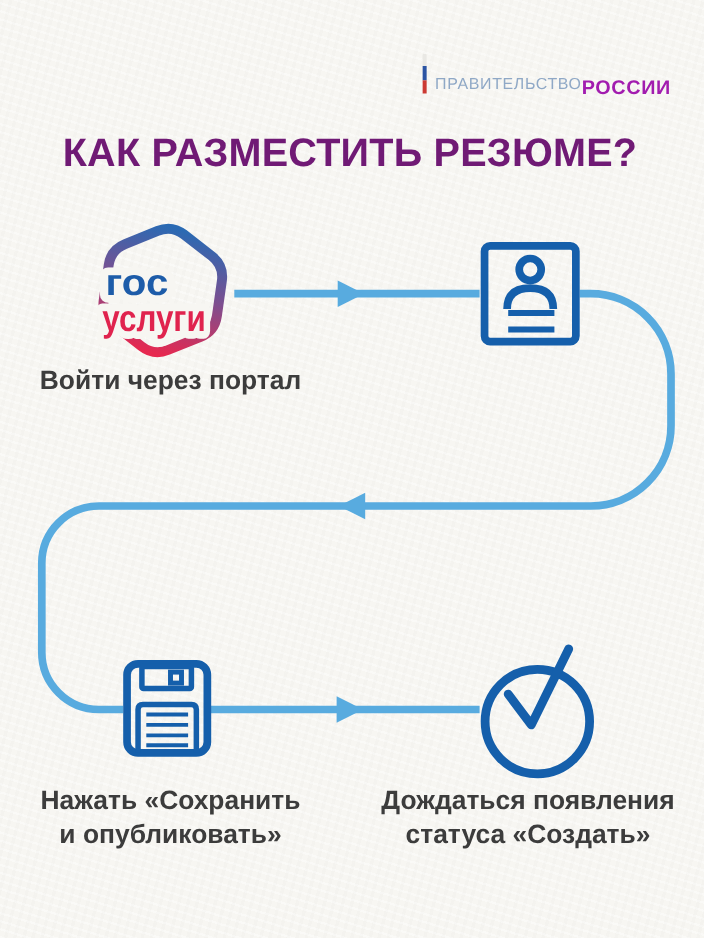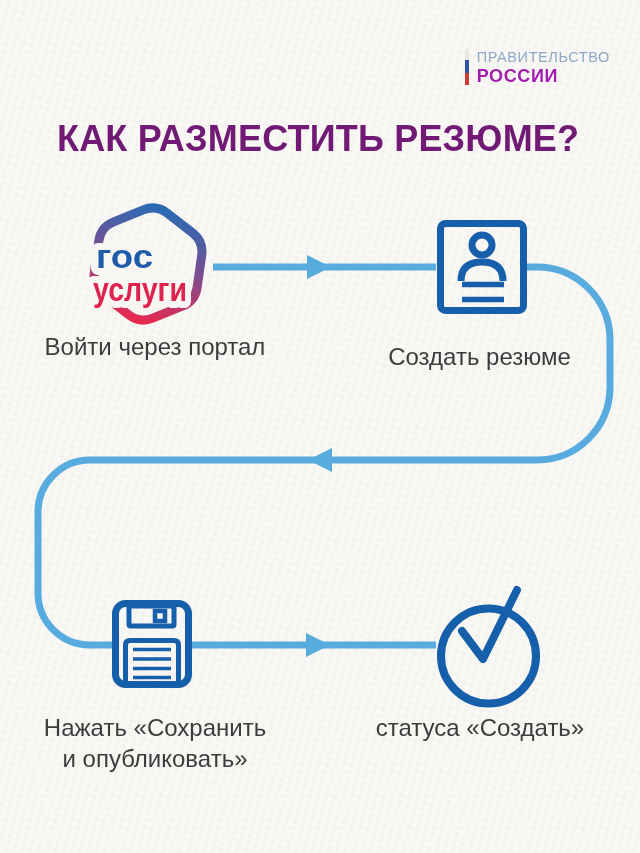--- a/index.html
+++ b/index.html
@@ -12,31 +12,31 @@
     content:""; position:absolute; inset:0; pointer-events:none;
     background:
       repeating-linear-gradient(105deg, rgba(0,0,0,.010) 0 3px, rgba(0,0,0,0) 3px 8px),
       repeating-linear-gradient(17deg, rgba(255,255,255,.40) 0 2px, rgba(255,255,255,0) 2px 7px);
   }
   .gov-logo { position:absolute; top:49px; right:30px; display:flex; gap:8px; align-items:stretch; }
   .gov-flagbar { width:4px; display:flex; flex-direction:column; border-radius:1px; overflow:hidden; }
   .gov-flagbar .seg1 { height:11px; background:#e9e8e4; }
   .gov-flagbar .seg2 { height:13px; background:#2b54a3; }
   .gov-flagbar .seg3 { height:12px; background:#cc3a33; }
-  .gov-text { display:flex; flex-direction:column; justify-content:center; }
+  .gov-text { display:flex; justify-content:center;margin-top:20px; }
   .gov-line1 { font-size:14.5px; letter-spacing:.6px; color:#8fa8c6; line-height:17px; }
   .gov-line2 { font-size:18px; font-weight:bold; letter-spacing:.6px; color:#a21caf; line-height:20px; }
   .page-title {
     position:absolute; left:57px; top:118px; width:560px;
     font-size:36px; font-weight:800; letter-spacing:.2px; color:#701a75; white-space:nowrap;
   }
   .art { position:absolute; left:0; top:0; width:640px; height:853px; }
   .caption {
     position:absolute; text-align:center; color:#3c3c3c;
-    font-size:24px; line-height:31px; font-weight:400;
+    font-size:24px; line-height:31px; font-weight:700;
   }
   .cap-1 { left:25px;  top:331px; width:260px; }
   .cap-2 { left:337px; top:341px; width:285px; }
   .cap-3 { left:15px;  top:712px; width:280px; }
   .cap-4 { left:325px; top:712px; width:310px; }
   .gos-text { font-family:"Liberation Sans", sans-serif; font-weight:bold; font-size:34px;
               paint-order:stroke; stroke:#f7f6f2; stroke-width:14px; stroke-linejoin:round; }
 </style>
 </head>
 <body>
@@ -107,23 +107,23 @@
     <g stroke="#155fab" fill="none">
       <circle cx="488.5" cy="656" r="47.5" stroke-width="8"></circle>
       <path d="M462 631 L483 659 L517 590" stroke-width="8" stroke-linecap="round" stroke-linejoin="round"></path>
     </g>
   </svg>
 
   <div class="caption cap-1">
     <div>Войти через портал</div>
   </div>
   <div class="caption cap-2">
-    <div>Создать резюме</div>
   </div>
   <div class="caption cap-3">
     <div>Нажать «Сохранить</div>
     <div>и опубликовать»</div>
   </div>
   <div class="caption cap-4">
+    <div>Дождаться появления</div>
     <div>статуса «Создать»</div>
   </div>
 
 </div>
 
 </body></html>

